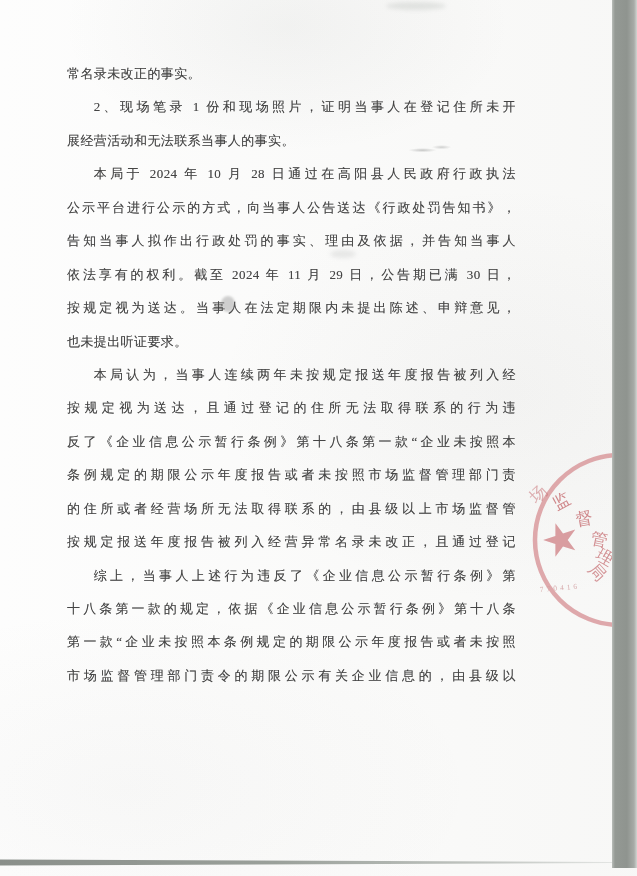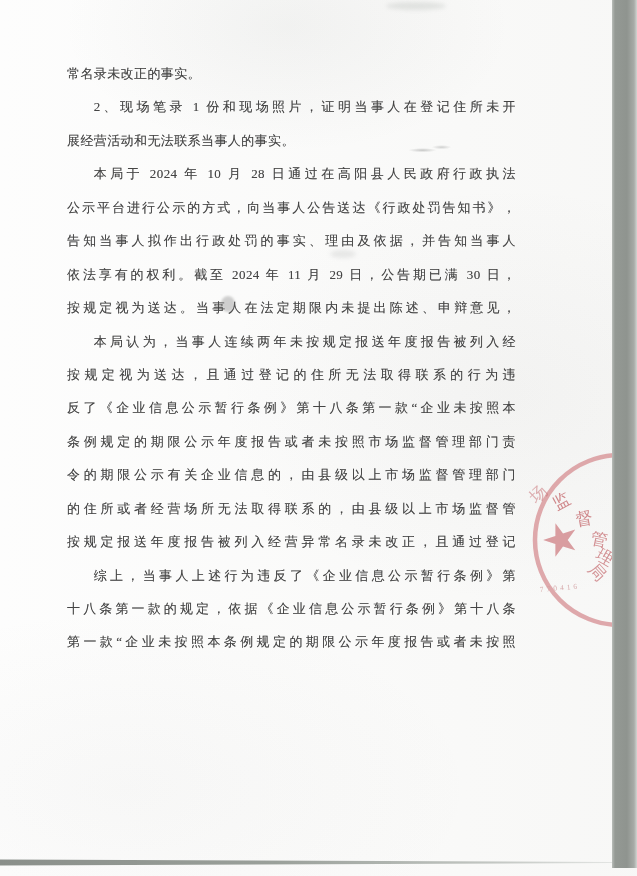--- a/index.html
+++ b/index.html
@@ -73,30 +73,31 @@
 
 <div class="doc-body" id="doc-body">
     <div class="line">常名录未改正的事实。</div>
     <div class="line indent fill">2、现场笔录 1 份和现场照片，证明当事人在登记住所未开</div>
     <div class="line">展经营活动和无法联系当事人的事实。</div>
     <div class="line indent fill">本局于 2024 年 10 月 28 日通过在高阳县人民政府行政执法</div>
     <div class="line fill">公示平台进行公示的方式，向当事人公告送达《行政处罚告知书》，</div>
     <div class="line fill">告知当事人拟作出行政处罚的事实、理由及依据，并告知当事人</div>
     <div class="line fill">依法享有的权利。截至 2024 年 11 月 29 日，公告期已满 30 日，</div>
     <div class="line fill">按规定视为送达。当事人在法定期限内未提出陈述、申辩意见，</div>
+    <div class="line">也未提出听证要求。</div>
     <div class="line indent fill">本局认为，当事人连续两年未按规定报送年度报告被列入经</div>
     <div class="line fill">按规定视为送达，且通过登记的住所无法取得联系的行为违</div>
     <div class="line fill">反了《企业信息公示暂行条例》第十八条第一款“企业未按照本</div>
     <div class="line fill">条例规定的期限公示年度报告或者未按照市场监督管理部门责</div>
-    <div class="line fill">令的期限公示有关企业信息的，由县级以上市场监督管理部门</div>
     <div class="line fill">的住所或者经营场所无法取得联系的，由县级以上市场监督管</div>
     <div class="line fill">按规定报送年度报告被列入经营异常名录未改正，且通过登记</div>
     <div class="line indent fill">综上，当事人上述行为违反了《企业信息公示暂行条例》第</div>
     <div class="line fill">十八条第一款的规定，依据《企业信息公示暂行条例》第十八条</div>
     <div class="line fill">第一款“企业未按照本条例规定的期限公示年度报告或者未按照</div>
+    <div class="line fill">市场监督管理部门责令的期限公示有关企业信息的，由县级以</div>
   </div>
 
 <div class="seal-wrap">
   <svg width="113" height="195" viewBox="0 0 113 195" xmlns="http://www.w3.org/2000/svg">
 
     <circle cx="120" cy="100" r="85" fill="none" stroke="#d68e91" stroke-width="4.5" opacity="0.75"></circle>
 
     <text id="seal-star" x="61" y="114" font-size="44" fill="#d2878b" opacity="0.8" text-anchor="middle" transform="rotate(-18 61 100)">★</text>
 
     <g id="seal-chars" font-size="17" fill="#c97579" font-family="'Liberation Serif','DejaVu Serif',serif">

